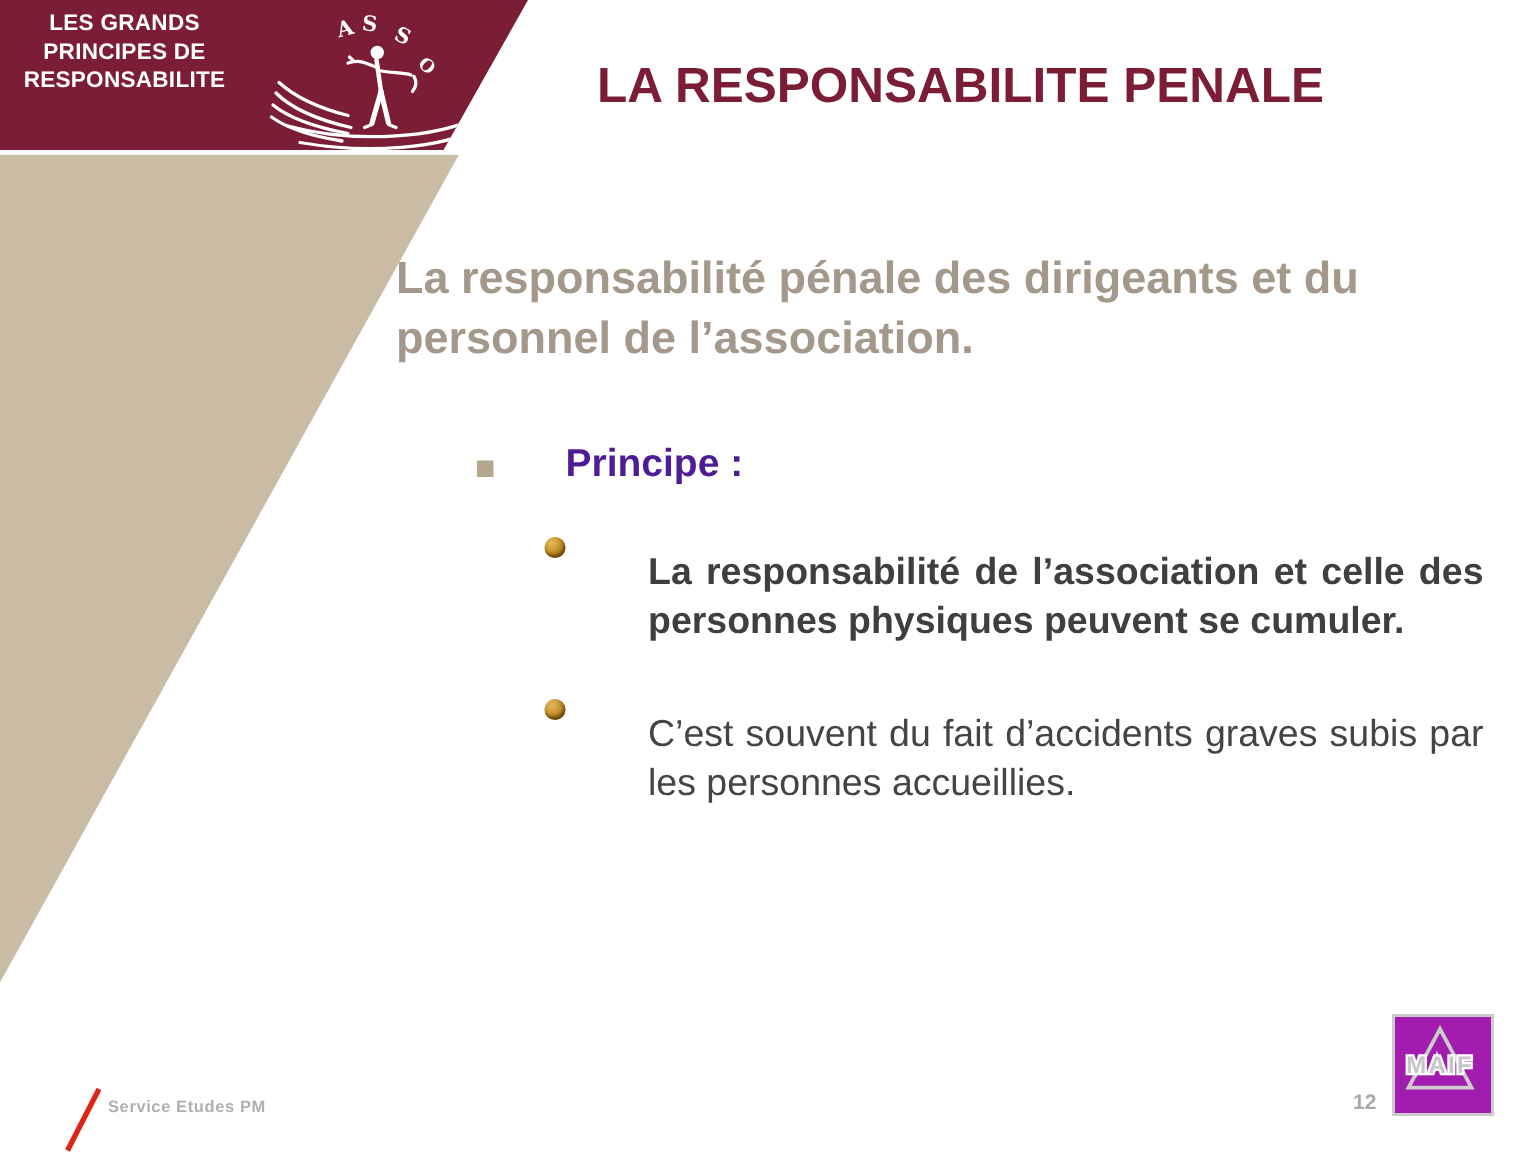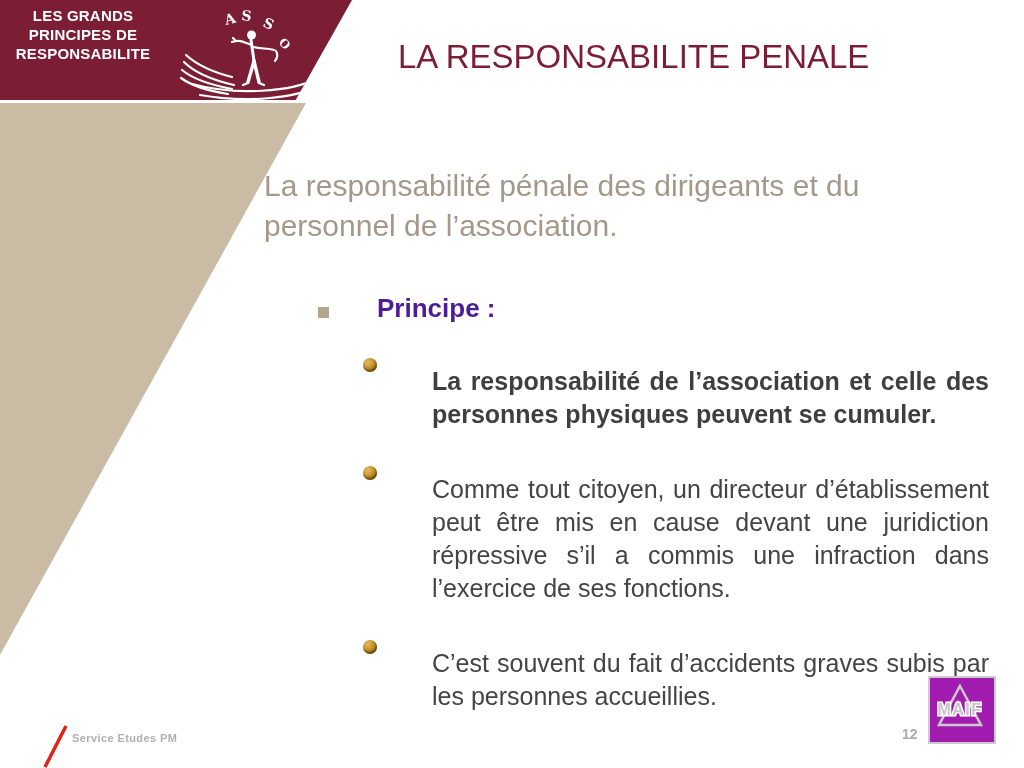--- a/index.html
+++ b/index.html
@@ -20,25 +20,25 @@
   }
   .asso-logo{position:absolute;left:175px;top:2px;}
   
   .tan-triangle{
     position:absolute;left:0;top:103px;width:306px;height:552px;
     background:#cabca4;
     clip-path:polygon(0 0,100% 0,0 100%);
   }
   .slide-title{
     position:absolute;left:398px;top:38px;margin:0;
-    color:#7b1d35;font-size:33px;font-weight:normal;white-space:nowrap;
+    color:#7b1d35;font-size:33px;font-weight:bold;white-space:nowrap;
   }
   .subtitle{
     position:absolute;left:264px;top:166px;
-    color:#a4988a;font-size:30px;font-weight:normal;line-height:40px;white-space:nowrap;
+    color:#a4988a;font-size:30px;font-weight:bold;line-height:40px;white-space:nowrap;
   }
   .principle-row{position:absolute;left:318px;top:293px;}
   .sq-bullet{
     position:absolute;left:0;top:14px;width:11px;height:11px;background:#b4a78e;
   }
   .principle-label{
     position:absolute;left:59px;top:0;color:#4c1d95;font-size:26px;font-weight:bold;white-space:nowrap;
   }
   .bullets{position:absolute;left:363px;top:351px;width:640px;}
   .bullet-row{display:flex;align-items:flex-start;margin-bottom:14px;}
@@ -118,24 +118,20 @@
     <span class="principle-label">Principe :</span>
   </div>
 
   <div class="bullets">
     <div class="bullet-row">
       <span class="sphere"></span>
       <p class="bullet-text bold">La responsabilité de l’association et celle des personnes physiques peuvent se cumuler.</p>
     </div>
     <div class="bullet-row">
       <span class="sphere"></span>
-      <p class="bullet-text">Comme tout citoyen, un directeur d’établissement peut être mis en cause devant une juridiction répressive s’il a commis une infraction dans l’exercice de ses fonctions.</p>
-    </div>
-    <div class="bullet-row">
-      <span class="sphere"></span>
       <p class="bullet-text">C’est souvent du fait d’accidents graves subis par les personnes accueillies.</p>
     </div>
   </div>
 
   <svg class="red-slash" width="36" height="44" viewBox="0 0 36 44">
     <line x1="28" y1="2" x2="7" y2="43" stroke="#df2317" stroke-width="3.5"></line>
   </svg>
   <div class="service-label">Service Etudes PM</div>
   <div class="page-number">12</div>
 

